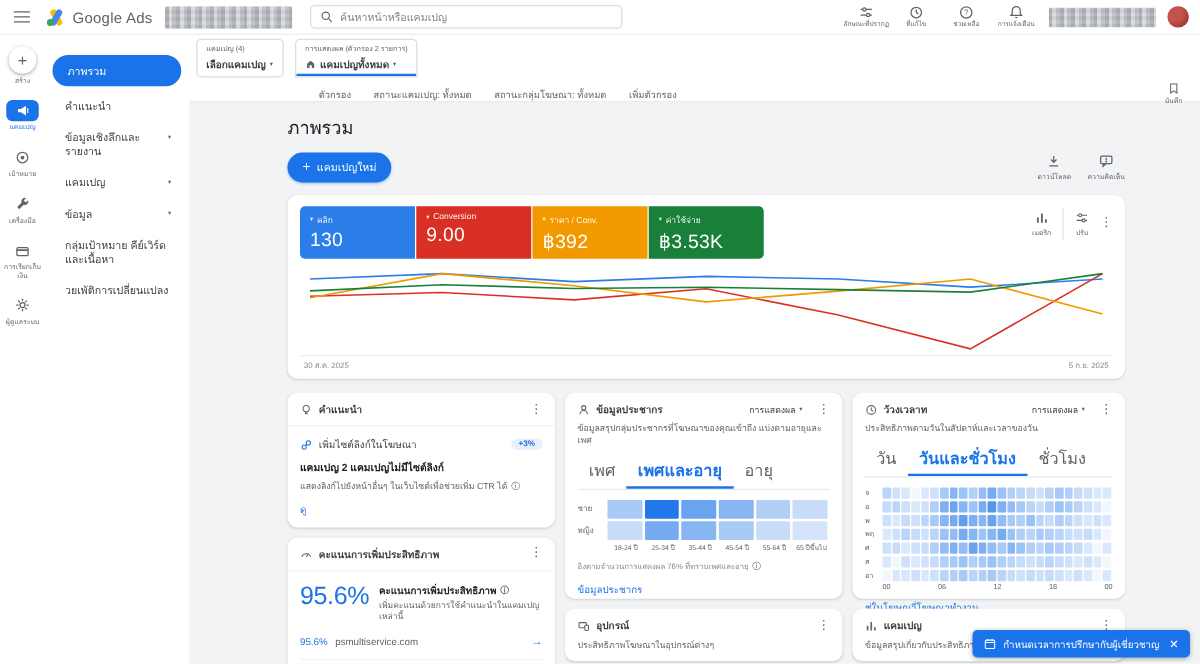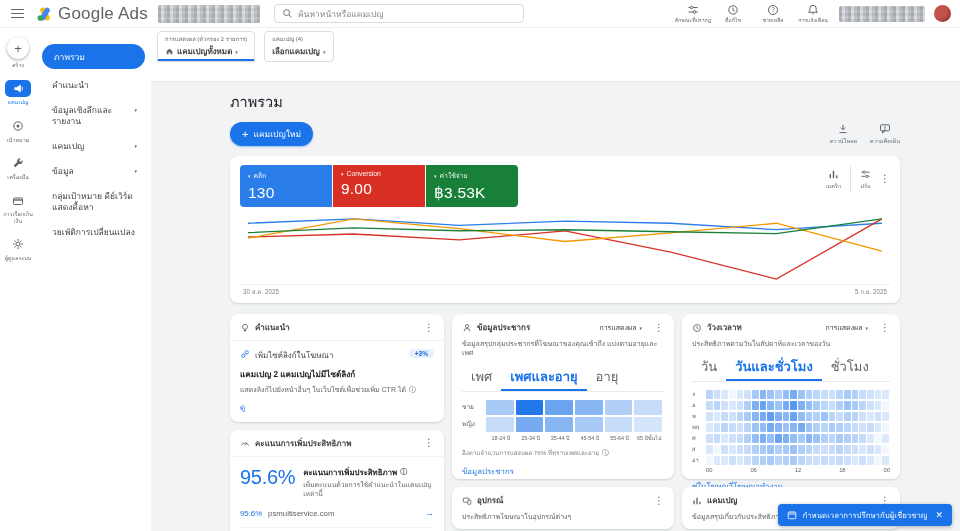--- a/index.html
+++ b/index.html
@@ -4,21 +4,21 @@
 <style>
 *{margin:0;padding:0;box-sizing:border-box}
 html,body{width:960px;height:531px}
 body{position:relative;overflow:hidden;background:#fff;font-family:"Liberation Sans","DejaVu Sans",sans-serif;color:#3c4043}
 svg{display:block}
 
 .topbar{position:absolute;top:0;left:0;right:0;height:28px;background:#fff;border-bottom:1px solid #eceff1;display:flex;align-items:center;z-index:6}
 .hamburger{width:13px;height:9px;margin-left:11px;display:flex;flex-direction:column;justify-content:space-between;cursor:pointer}
 .hamburger i{height:1.4px;background:#5f6368;border-radius:1px}
 .logo{display:flex;align-items:center;margin-left:13px;gap:5px}
-.logo-text{font-size:17px;color:#5f6368;letter-spacing:.2px;white-space:nowrap}
+.logo-text{font-size:12px;color:#5f6368;letter-spacing:.2px;white-space:nowrap}
 .redacted{background:repeating-linear-gradient(90deg,rgba(120,124,130,.5) 0 3px,rgba(200,204,210,.5) 3px 6px,rgba(150,154,160,.5) 6px 9px),repeating-linear-gradient(0deg,#d6d9dd 0 3px,#ecedef 3px 6px);border-radius:2px}
 .redacted.acct{width:102px;height:18px;margin-left:10px}
 .redacted.acct2{width:86px;height:16px;margin:0 7px}
 .search{margin-left:14px;width:250px;height:19px;border:1px solid #dadce0;border-radius:4px;display:flex;align-items:center;padding:0 7px;gap:5px;background:#fff}
 .search input{border:0;outline:0;flex:1;font-size:8.5px;font-family:inherit;color:#3c4043;background:transparent}
 .search input::placeholder{color:#80868b}
 .top-actions{display:flex;margin-left:auto;gap:2px}
 .top-action{width:38px;display:flex;flex-direction:column;align-items:center;gap:1px;cursor:pointer}
 .top-action span{font-size:5.2px;color:#5f6368;text-align:center;line-height:1.2}
 .avatar{width:17px;height:17px;border-radius:50%;margin:0 9px 0 2px;background:radial-gradient(circle at 35% 35%,#c4524a 0 40%,#7e2a24 100%);cursor:pointer}
@@ -81,21 +81,21 @@
 .grid{display:grid;grid-template-columns:214px 222px 218px;gap:8px;margin-top:11px;align-items:start}
 .col{display:flex;flex-direction:column;gap:8px}
 .card{background:#fff;border-radius:8px;box-shadow:0 1px 2px rgba(60,64,67,.18);padding:7px 10px 8px}
 .card-head{display:flex;align-items:center;gap:5px}
 .card-title{font-size:8px;font-weight:bold;color:#3c4043;white-space:nowrap}
 .card-head .dots{margin-left:auto}
 .card-head .selector{margin-left:auto;display:flex;align-items:center;gap:3px;font-size:7px;color:#3c4043;cursor:pointer;white-space:nowrap}
 .card-head .selector+.dots{margin-left:7px}
 .head-divided{margin:-7px -10px 0;padding:7px 10px 6px;border-bottom:1px solid #f1f3f4}
 .info{font-size:7px;color:#5f6368}
-.rec-item{display:flex;align-items:flex-start;gap:5px;margin-top:8px}
+.rec-item{display:flex;align-items:center;gap:5px;margin-top:8px}
 .rec-item-title{font-size:8px;color:#3c4043}
 .badge{margin-left:auto;font-size:6.5px;color:#1967d2;background:#e8f0fe;border-radius:8px;padding:1px 6px;font-weight:bold}
 .rec-headline{font-size:8.2px;font-weight:bold;color:#202124;margin-top:8px;line-height:1.3}
 .rec-desc{font-size:7px;color:#5f6368;margin-top:4px;display:flex;align-items:center;gap:3px;line-height:1.3}
 .rec-more{font-size:8px;color:#1a73e8;margin-top:7px;cursor:pointer}
 .card.opt{min-height:118px}
 .opt-top{display:flex;gap:8px;margin-top:9px;align-items:flex-start}
 .opt-score{font-size:20px;color:#1a73e8;letter-spacing:-.3px}
 .opt-right{flex:1}
 .opt-subtitle{font-size:7.8px;font-weight:bold;color:#202124;display:flex;gap:3px;align-items:center}
@@ -184,36 +184,48 @@
         </svg>
       <span>การแจ้งเตือน</span>
     </div>
   </div>
   <div class="redacted acct2"></div>
   <div class="avatar"></div>
 </header>
 
 <div class="scopebar">
   <div class="scope-row1">
+    <div class="scope-sel">
+      <div class="sel-caption">แคมเปญ (4)</div>
+      <div class="sel-value">
+        <span>เลือกแคมเปญ</span>
+        <span class="caret">▾</span>
+      </div>
+    </div>
     <div class="scope-sel active">
       <div class="sel-caption">การแสดงผล (ตัวกรอง 2 รายการ)</div>
       <div class="sel-value">
         <svg width="9" height="9" viewBox="0 0 12 12">
             <path d="M6 2.2L2.2 5.4V9.8h2.6V7h2.4v2.8h2.6V5.4z" fill="#5f6368"></path>
           </svg>
         <span>แคมเปญทั้งหมด</span>
         <span class="caret">▾</span>
       </div>
     </div>
-    <div class="scope-sel">
-      <div class="sel-caption">แคมเปญ (4)</div>
-      <div class="sel-value">
-        <span>เลือกแคมเปญ</span>
-        <span class="caret">▾</span>
-      </div>
+  </div>
+  <div class="scope-row2">
+    <span class="filter-link">ตัวกรอง</span>
+    <span class="filter-link">สถานะแคมเปญ: ทั้งหมด</span>
+    <span class="filter-link">สถานะกลุ่มโฆษณา: ทั้งหมด</span>
+    <span class="filter-link">เพิ่มตัวกรอง</span>
+    <div class="save-stack">
+      <svg width="10" height="10" viewBox="0 0 12 12">
+          <path d="M3 1.5h6V10L6 8 3 10z" fill="none" stroke="#5f6368"></path>
+        </svg>
+      <span>บันทึก</span>
     </div>
   </div>
 </div>
 
 <nav class="rail">
   <div class="create">
     <div class="create-circle">+</div>
     <span class="rail-label">สร้าง</span>
   </div>
   <div class="rail-item active">
@@ -280,21 +292,21 @@
     </div>
   <div class="side-item">
       <span>แคมเปญ</span>
       <span class="chev">▾</span>
     </div>
   <div class="side-item">
       <span>ข้อมูล</span>
       <span class="chev">▾</span>
     </div>
   <div class="side-item">
-      <span>กลุ่มเป้าหมาย คีย์เวิร์ด แสดงคื้อหา</span>
+      <span>กลุ่มเป้าหมาย คีย์เวิร์ด และเนื้อหา</span>
     </div>
   <div class="side-item">
       <span>วยเพัติการเปลี่ยนแปลง</span>
     </div>
 </nav>
 
 <main class="content">
   <div class="title-row">
     <h1 class="page-title">ภาพรวม</h1>
   </div>
@@ -332,20 +344,27 @@
             <span>คลิก</span>
           </div>
         <div class="chip-value">130</div>
       </div>
       <div class="chip" style="background: rgb(217, 48, 37);">
         <div class="chip-label">
             <span class="caret">▾</span>
             <span>Conversion</span>
           </div>
         <div class="chip-value">9.00</div>
+      </div>
+      <div class="chip" style="background: rgb(242, 153, 0);">
+        <div class="chip-label">
+            <span class="caret">▾</span>
+            <span>ราคา / Conv.</span>
+          </div>
+        <div class="chip-value">฿392</div>
       </div>
       <div class="chip" style="background: rgb(24, 128, 56);">
         <div class="chip-label">
             <span class="caret">▾</span>
             <span>ค่าใช้จ่าย</span>
           </div>
         <div class="chip-value">฿3.53K</div>
       </div>
     </div>
     <div class="chart-tools">

